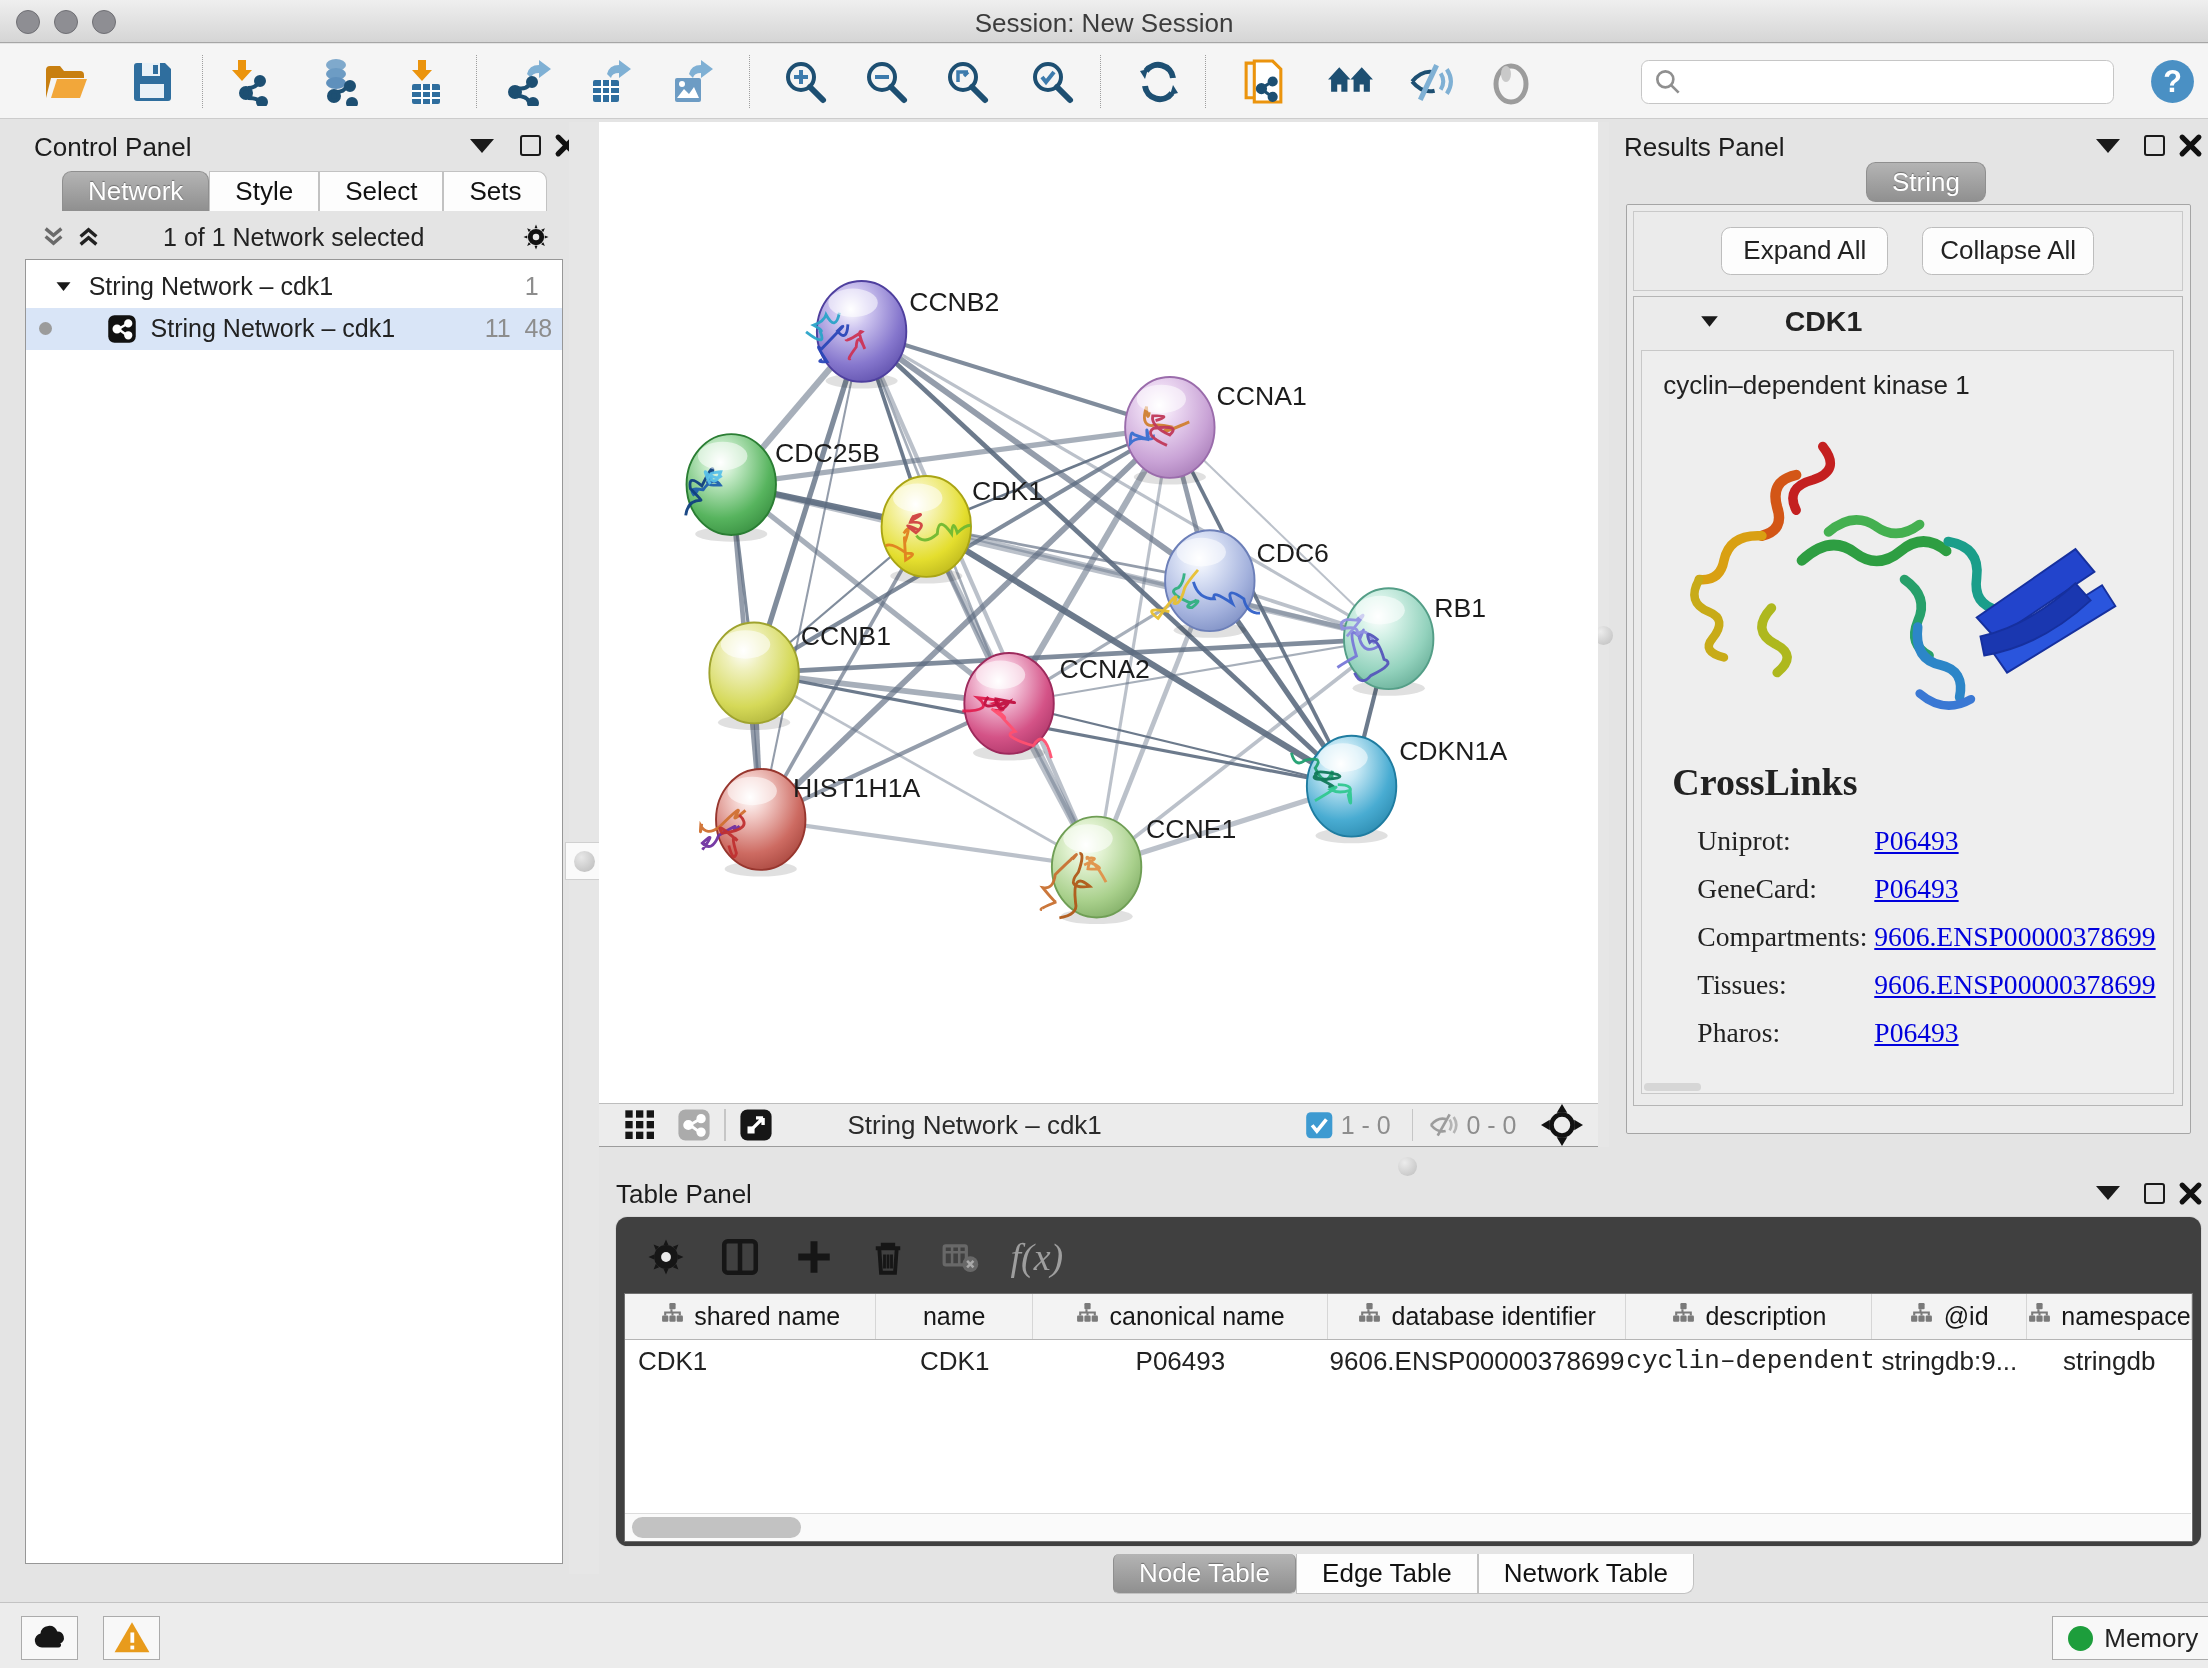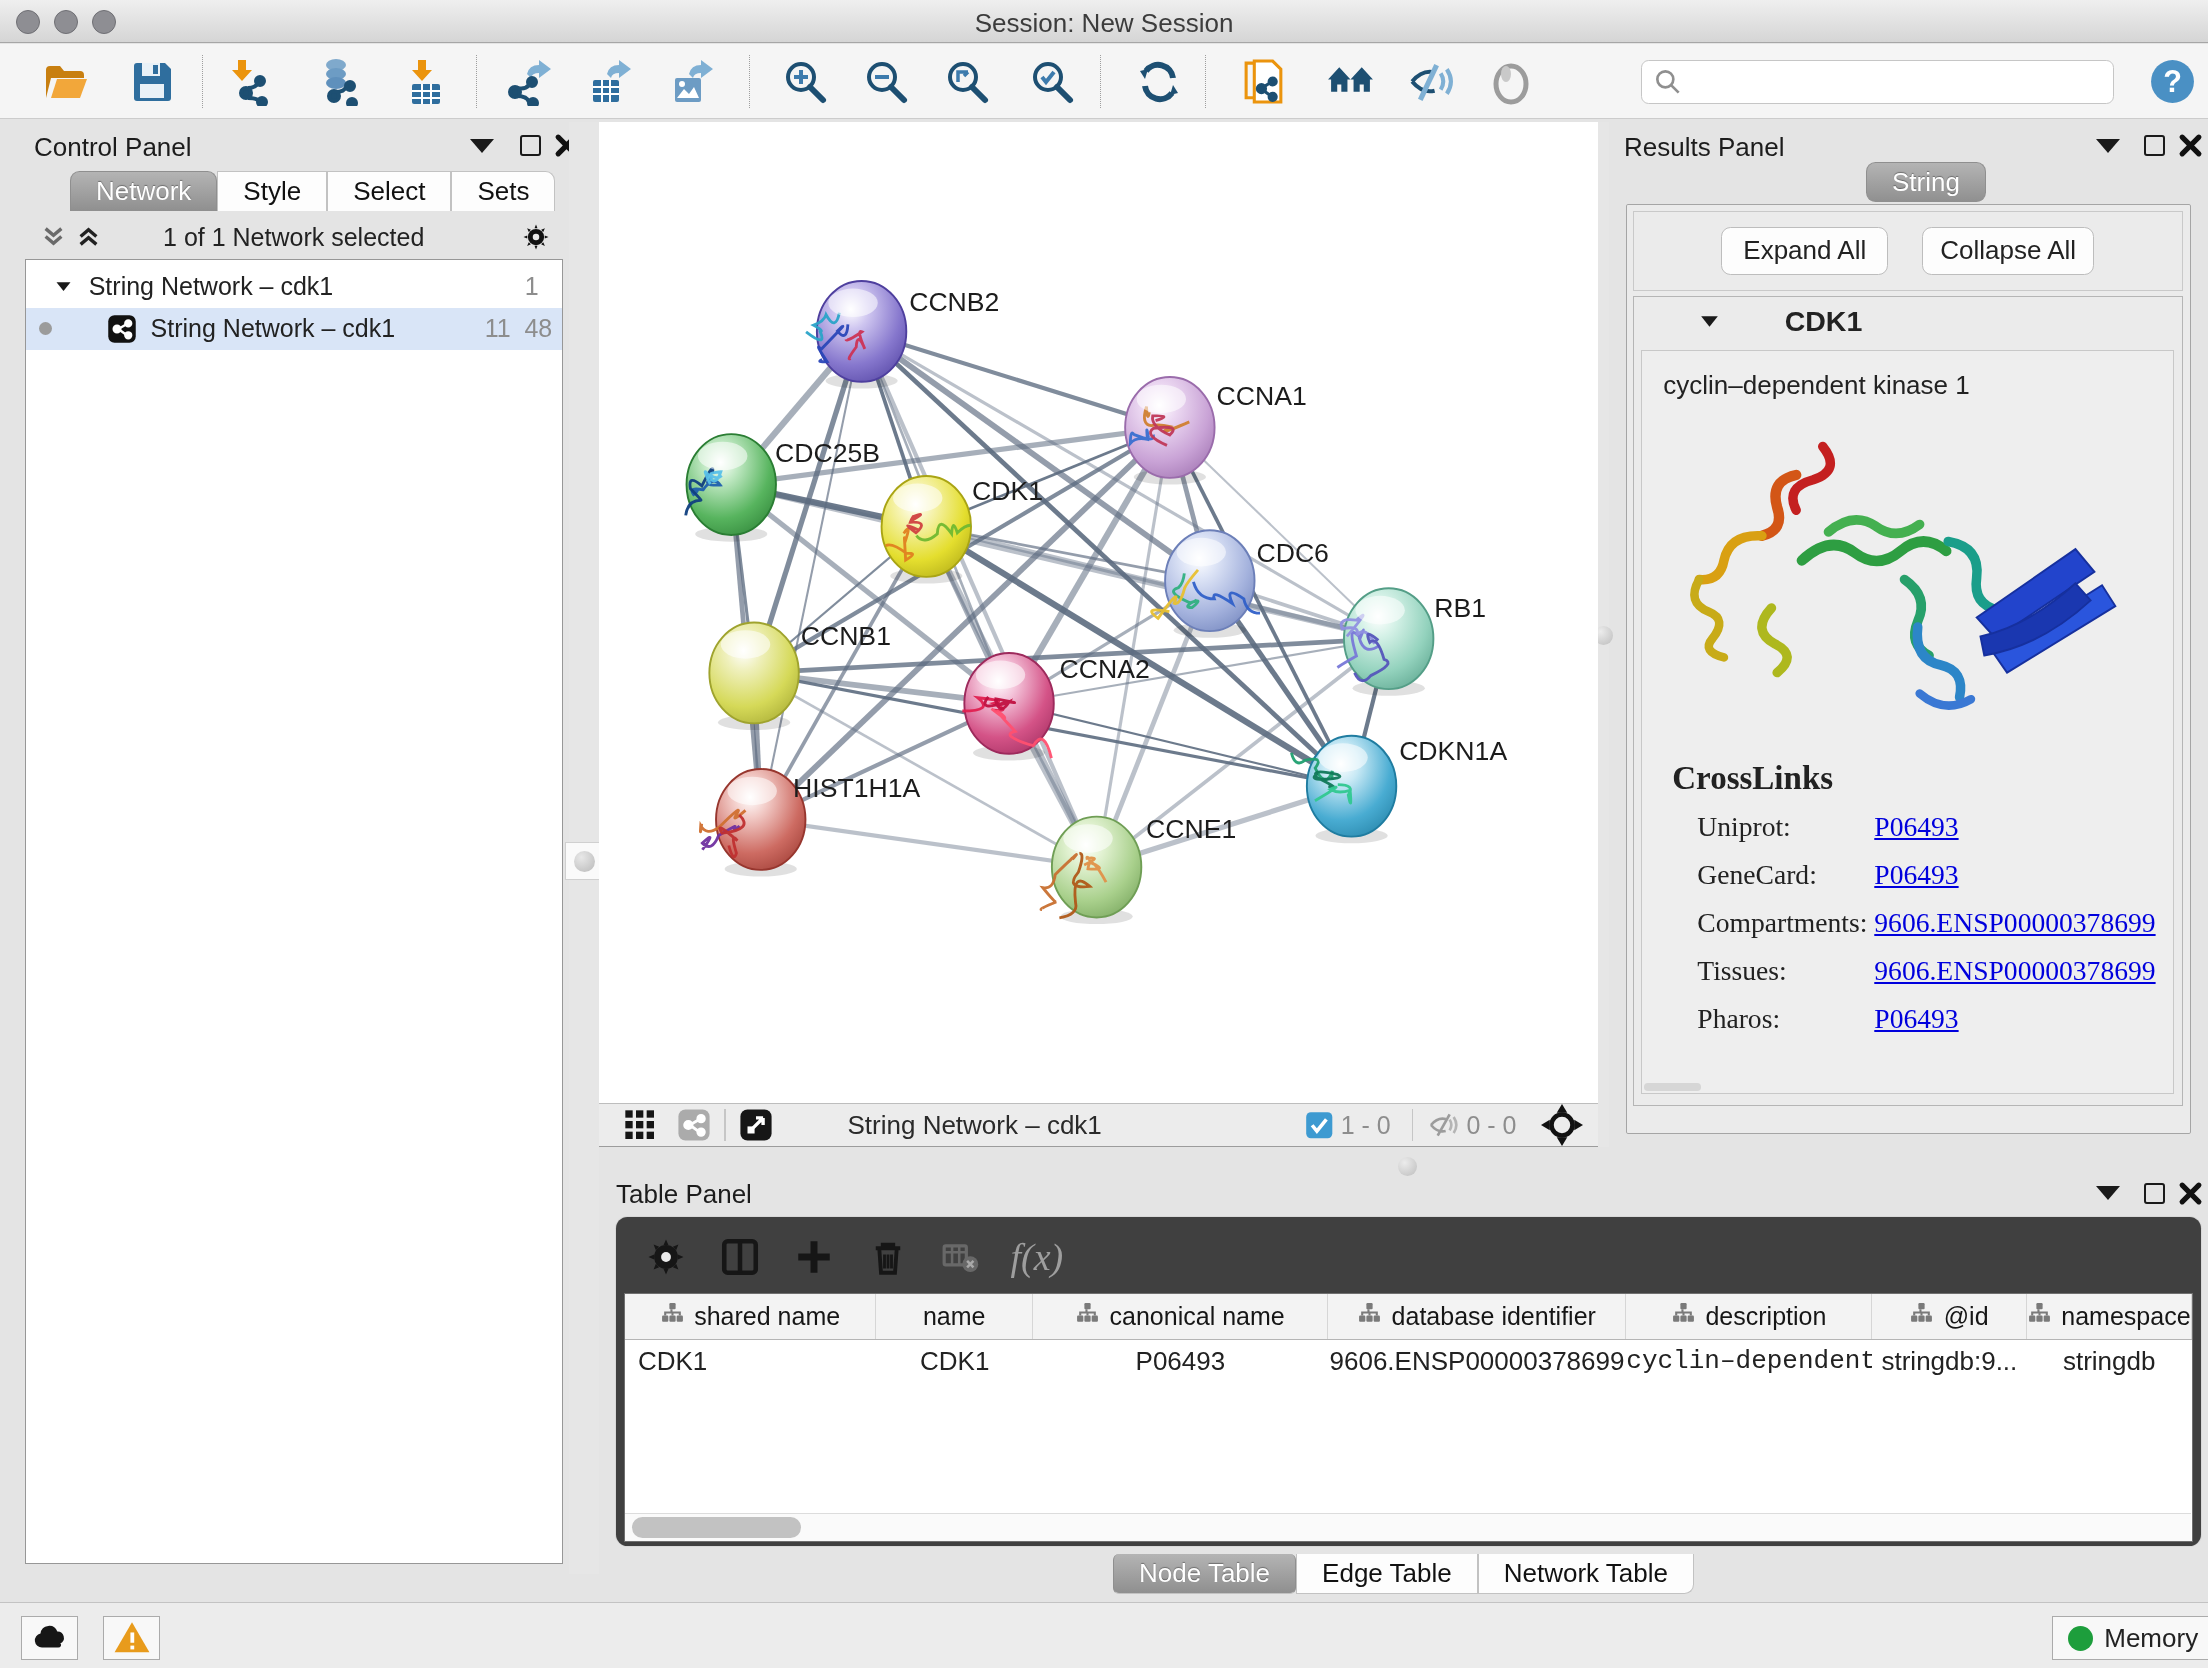--- a/index.html
+++ b/index.html
@@ -87,21 +87,21 @@
     border-radius:9.5px; font-size:26px; display:flex; align-items:center; justify-content:center; padding:0 17px; }
   #rp-entry { position:absolute; left:5.7px; top:91px; width:550px; height:810px;
     border:1.9px solid #b5b5b5; background:#ebebeb; }
   #rp-entry-header { position:relative; height:49px; display:flex; align-items:center; }
   #rp-name { font-size:28.5px; font-weight:bold; margin-left:63px; }
   #rp-content { position:absolute; left:7.6px; top:53px; right:7.6px; bottom:11.4px;
     border:1.9px solid #c8c8c8; background:#eeeeee; }
   #rp-desc { font-size:26px; margin:19px 0 0 21px; }
   #protein { position:absolute; left:38px; top:67px; }
   #crosslinks { position:absolute; left:30px; top:409px; font-family:"Liberation Serif", serif; }
-  #crosslinks h3 { font-size:33px; margin-bottom:14px; }
+  #crosslinks h3 { font-size:38px; margin-bottom:21px; }
   .cl-row { display:flex; font-size:27.6px; margin-bottom:16px; }
   .cl-label { width:177px; margin-left:25px; }
   .cl-link { color:#0000dd; text-decoration:underline; }
   #rp-scroll { position:absolute; left:1.9px; bottom:1.9px; height:7.6px; width:57px; background:#d6d6d6; border-radius:3.8px; }
 
   
   #table-panel { position:absolute; left:599px; top:1179px; width:1609px; height:422px; }
   #tp-title { position:absolute; left:17px; top:0px; }
   #tp-box { position:absolute; left:17px; top:38px; width:1585px; height:329px;
     background:#404040; border-radius:11.4px; box-shadow:0 0 0 1px #d8d8d8; }
@@ -321,21 +321,21 @@
         <div class="tri-down"></div>
       </div>
     <div class="pctl" style="left:495px; top:7.6px">
         <div class="float-sq"></div>
       </div>
     <div class="pctl" style="left:531px; top:7.6px">
       <svg width="25" height="25" viewBox="0 0 24 24">
           <path d="M4 4 L20 20 M20 4 L4 20" stroke="#111" stroke-width="5" stroke-linecap="round"></path>
         </svg>
       </div>
-    <div class="tabs" style="left:51px; top:49px" id="cp-tabs">
+    <div class="tabs" style="left:43px; top:49px" id="cp-tabs">
         <div class="tab active">Network</div>
         <div class="tab">Style</div>
         <div class="tab">Select</div>
         <div class="tab">Sets</div>
       </div>
 
     <div id="cp-actionrow">
       <div class="pctl" style="left:13.3px; top:3.8px">
         <svg width="27" height="27" viewBox="0 0 24 24">
             <path d="M5 5 l7 6 7-6 M5 12 l7 6 7-6" fill="none" stroke="#6a6a6a" stroke-width="3"></path>

